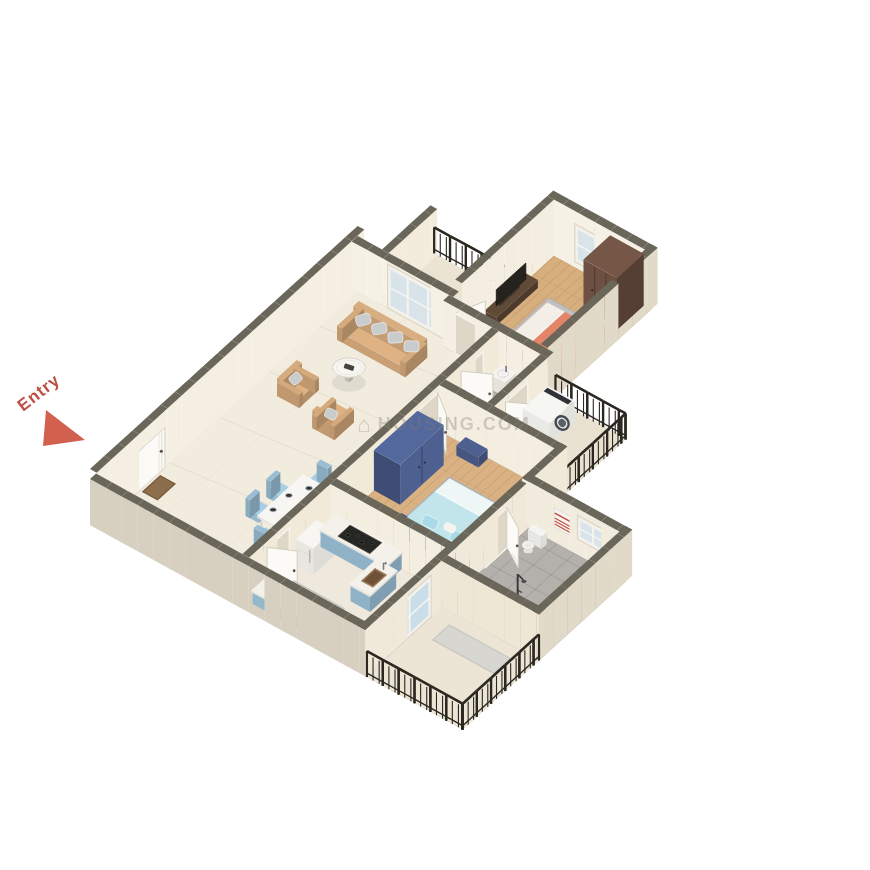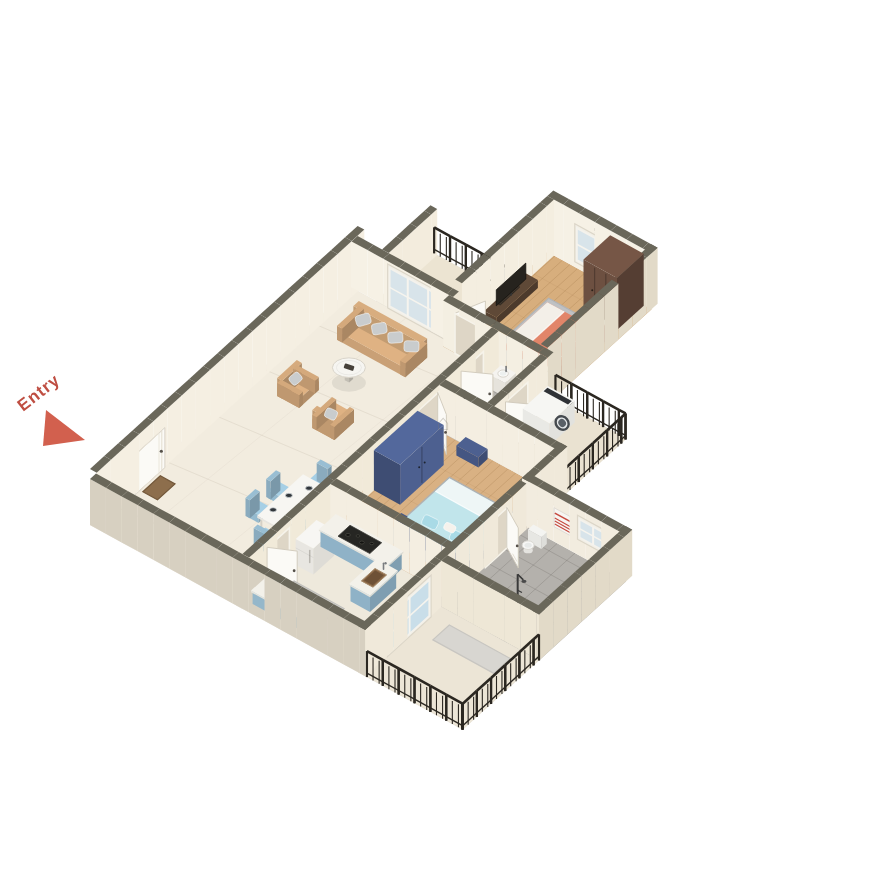--- a/index.html
+++ b/index.html
@@ -1420,14 +1420,15 @@
         <line x1="462.1" y1="703.35" x2="462.71" y2="703.685" stroke="#2b2721" stroke-width="2.6" stroke-linecap="butt"></line>
         <line x1="462.1" y1="725.35" x2="462.71" y2="725.685" stroke="#2b2721" stroke-width="1.4" stroke-linecap="butt"></line>
       </g>
     </svg>
   <div class="entry-label">Entry</div>
   <svg class="entry-arrow" width="52" height="46">
     <polygon points="6,4 45,34 3,40" fill="#d2604e"></polygon>
   </svg>
   <div class="watermark">
     <span class="wm-icon">⌂</span>
+    <span>HOUSING.COM</span>
   </div>
 </div>
 
 </body></html>

